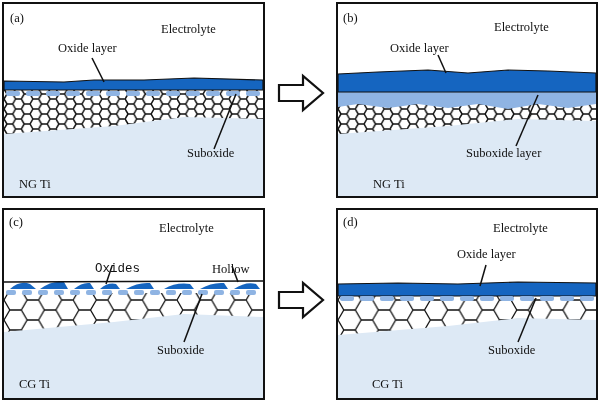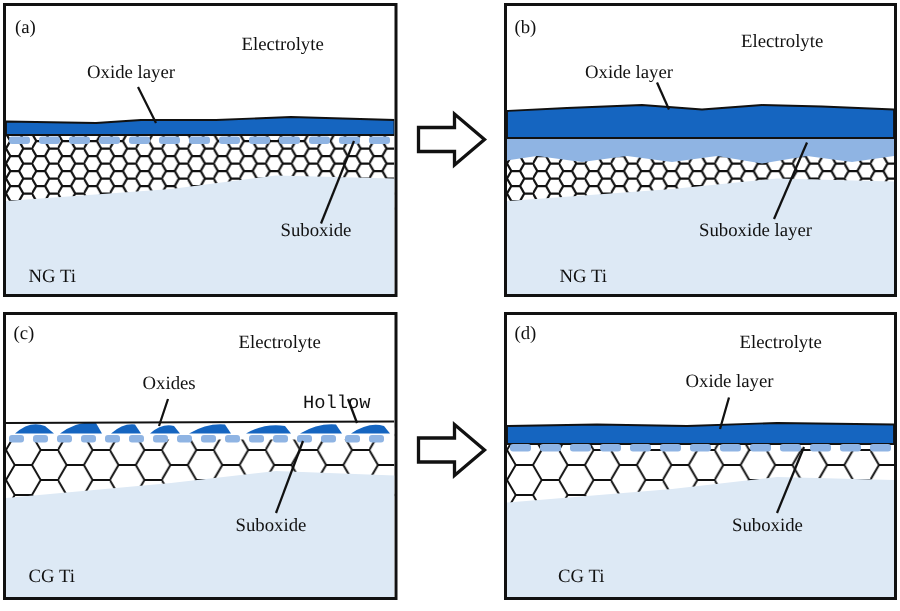--- a/index.html
+++ b/index.html
@@ -103,22 +103,22 @@
         <rect x="210" y="80" width="10" height="5" rx="2"></rect>
       <rect x="226" y="80" width="10" height="5" rx="2"></rect>
         <rect x="242" y="80" width="10" height="5" rx="2"></rect>
     </g>
     <line x1="108" y1="56" x2="102" y2="74" stroke="#111" stroke-width="1.5"></line>
     <line x1="228" y1="56" x2="234" y2="72" stroke="#111" stroke-width="1.5"></line>
     <line x1="180" y1="132" x2="198" y2="84" stroke="#111" stroke-width="1.5"></line>
   </svg>
   <span class="lbl" style="left:5px;top:6px;">(c)</span>
   <span class="lbl" style="left:155px;top:12px;">Electrolyte</span>
-  <span class="lbl" style="left:91px;top:39px;">Oxides</span>
-  <span class="lbl" style="left:198px;top:53px;font-family:Liberation Mono, monospace;">Hollow</span>
+  <span class="lbl" style="left:91px;top:53px;font-family:Liberation Mono, monospace;">Oxides</span>
+  <span class="lbl" style="left:208px;top:53px;">Hollow</span>
   <span class="lbl" style="left:153px;top:134px;">Suboxide</span>
   <span class="lbl" style="left:15px;top:168px;">CG Ti</span>
 </div>
 
 <svg class="arrow" style="left:277px;top:280px;" width="50" height="40">
   <path d="M2,12 L26,12 L26,3 L46,20 L26,37 L26,28 L2,28 Z" fill="#fff" stroke="#111" stroke-width="2.2"></path>
 </svg>
 
 <div class="panel" style="left:336px;top:208px;width:262px;height:192px;">
   <svg width="258" height="188">

